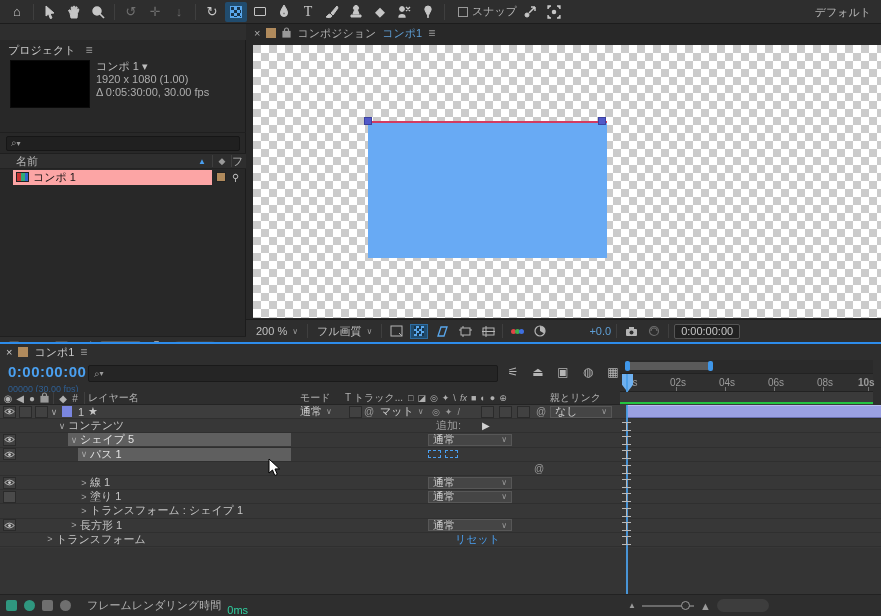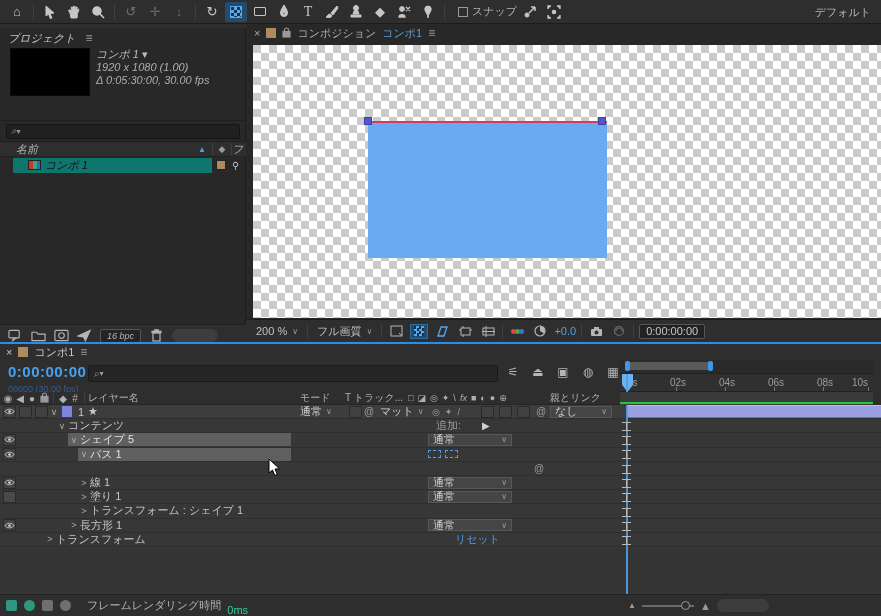--- a/index.html
+++ b/index.html
@@ -17,41 +17,41 @@
   .tool.active { background:#214c6e; color:#59a7ec; }
   .tsep { width:1px; height:16px; background:#3f3f3f; margin:0 3px; flex:0 0 auto; }
   .tool svg { width:14px; height:14px; fill:#c6c6c6; stroke:#c6c6c6; }
   .checker-sq { width:12px; height:12px; background:
     repeating-conic-gradient(#59a7ec 0 90deg,#17334a 0 180deg) 0 0/6px 6px; border:1px solid #59a7ec; }
   .rect-sq { width:12px; height:9px; border:1.5px solid #c6c6c6; border-radius:1px; }
   .snapbox { width:10px; height:10px; border:1px solid #9a9a9a; margin-right:4px; }
   .workspace { position:absolute; right:10px; top:5px; color:#b5b5b5; }
 
   
-  .project { left:0; top:28px; width:246px; height:318px; background:#282828; border-right:1px solid #1c1c1c;font-style:italic; }
+  .project { left:0; top:40px; width:246px; height:318px; background:#282828; border-right:1px solid #1c1c1c; }
   .pp-head { height:20px; display:flex; align-items:center; gap:10px; padding-left:8px; color:#c9c9c9; background:#282828; }
   .menu-glyph { color:#9a9a9a; font-size:12px; }
   .thumb { position:absolute; left:10px; top:20px; width:80px; height:48px; background:#000; border:1px solid #0a0a0a; }
   .compinfo { position:absolute; left:96px; top:20px; line-height:13px; color:#adadad; }
   .compinfo .l1 { color:#bdbdbd; }
   .searchrow { position:absolute; left:0; top:92px; width:246px; height:22px; border-top:1px solid #1f1f1f;
     border-bottom:1px solid #1f1f1f; display:flex; align-items:center; padding:0 6px; }
   .searchbox { flex:1; height:15px; background:#202020; border:1px solid #161616; border-radius:2px;
     display:flex; align-items:center; padding-left:4px; color:#8a8a8a; }
   .mag { font-size:10px; color:#9a9a9a; }
   .cols { position:absolute; left:0; top:114px; width:246px; height:15px; background:#2e2e2e;
     border-bottom:1px solid #222; display:flex; align-items:center; }
   .cols .cname { padding-left:16px; flex:1; color:#b5b5b5; }
   .sortarrow { color:#4a9ff0; font-size:8px; margin-right:6px; }
   .colsep { width:1px; height:12px; background:#3f3f3f; }
   .tagcol { width:18px; text-align:center; color:#9a9a9a; font-size:9px; }
   .typecol { width:14px; color:#b5b5b5; overflow:hidden; }
   .prow { position:absolute; left:0; top:129px; width:246px; height:16px; display:flex; align-items:center; }
-  .prow .sel { margin-left:13px; width:199px; height:15px; background:#0f766e; color:#111;
-    display:flex; align-items:center; gap:4px; padding-left:15px; }
+  .prow .sel { margin-left:13px; width:199px; height:15px; background:#fca5a5; color:#111;
+    display:flex; align-items:center; gap:4px; padding-left:3px; }
   .compicon { width:13px; height:10px; background:
     linear-gradient(90deg,#c33 0 4px,#3a7 4px 8px,#36c 8px 13px); border:1px solid #222; }
   .swatch { width:10px; height:10px; background:#b08a5c; margin-left:4px; border:1px solid #222; }
   .hier { color:#c0c0c0; margin-left:6px; font-size:10px; }
   .pp-foot { position:absolute; left:0; top:296px; width:246px; height:22px; background:#2e2e2e;
     border-top:1px solid #1f1f1f; display:flex; align-items:center; gap:8px; padding-left:8px; }
   .pp-foot svg { width:15px; height:13px; fill:none; stroke:#b5b5b5; stroke-width:1.2; }
   .bpc { height:14px; padding:0 6px; background:#242424; border:1px solid #555; border-radius:2px;
     color:#b5b5b5; font-size:9px; display:flex; align-items:center; }
   .pill { width:46px; height:13px; background:#3d3d3d; border-radius:7px; }
@@ -68,21 +68,21 @@
   .handle { position:absolute; width:8px; height:8px; background:#5159c9; border:1px solid #3c41a0; }
   .cp-foot { position:absolute; left:0; top:295px; width:635px; height:23px; background:#2e2e2e;
     border-top:1px solid #1c1c1c; display:flex; align-items:center; gap:5px; padding-left:6px; color:#c0c0c0; }
   .dd { display:flex; align-items:center; gap:5px; padding:0 4px; height:16px; }
   .chev { font-size:8px; color:#9a9a9a; }
   .vsep { width:1px; height:14px; background:#3f3f3f; }
   .mini { width:18px; height:15px; display:flex; align-items:center; justify-content:center; color:#b5b5b5; font-size:11px; }
   .mini.on { background:#214c6e; color:#59a7ec; border:1px solid #2d6da3; }
   .rgbdots { display:flex; }
   .rgbdots i { width:5px; height:5px; border-radius:50%; display:block; }
-  .exp { color:#5f9fd6; }
+  .exp { color:#5f9fd6;margin-left:35px; }
   .tcbox { height:15px; padding:0 6px; background:#222; border:1px solid #555; border-radius:2px;
     display:flex; align-items:center; color:#c6c6c6; }
 
   
   .tl { left:0; top:342px; width:881px; height:274px; background:#2e2e2e; border-top:2px solid #2d8ceb; }
   .tl-tab { height:16px; display:flex; align-items:center; gap:6px; padding-left:6px; color:#c9c9c9; }
   .tl-top { position:absolute; left:0; top:16px; width:620px; height:32px; display:flex; align-items:flex-start; }
   .bigtc { margin:3px 0 0 8px; color:#4aa0f0; font-size:15px; font-weight:bold; letter-spacing:0.5px; }
   .frames { position:absolute; left:8px; top:24px; color:#2f5f93; font-size:9px; }
   .tl-search { position:absolute; left:88px; top:5px; width:410px; height:17px; background:#252525;
@@ -413,21 +413,21 @@
       <span class="thumbbar"></span>
       <span class="cap" style="left:5px;"></span>
       <span class="cap" style="left:88px;"></span>
     </div>
     <div class="ruler">
       <span class="rl" style="left:7px;">0s</span>
       <span class="rl" style="left:50px;">02s</span>
       <span class="rl" style="left:99px;">04s</span>
       <span class="rl" style="left:148px;">06s</span>
       <span class="rl" style="left:197px;">08s</span>
-      <span class="rl" style="left:232px;">10s</span>
+      <span class="rl" style="left:238px;font-weight:bold;">10s</span>
       <span class="tick" style="left:56px;"></span>
         <span class="tick" style="left:105px;"></span>
       <span class="tick" style="left:154px;"></span>
         <span class="tick" style="left:203px;"></span>
       <span class="tick" style="left:248px;"></span>
       <span class="cti-handle"></span>
       <span class="cti-line"></span>
     </div>
 
     <div class="hdr">

